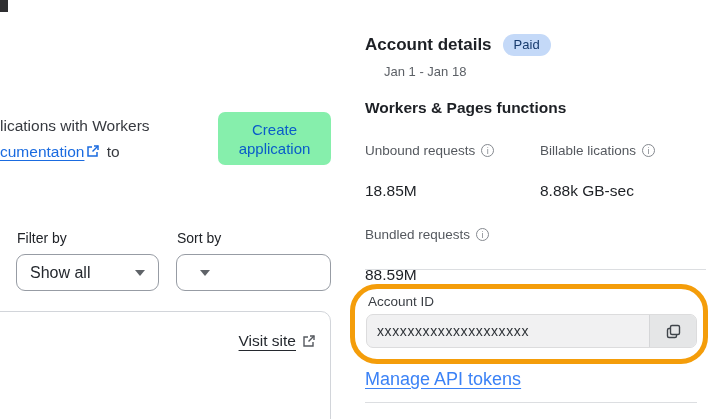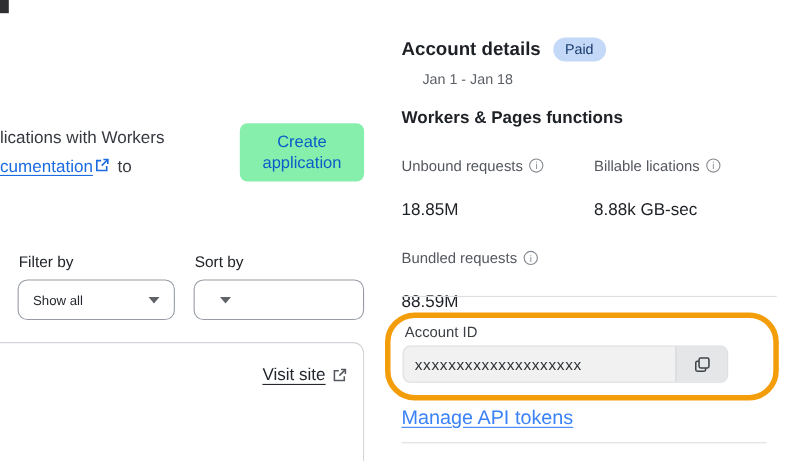--- a/index.html
+++ b/index.html
@@ -29,21 +29,21 @@
   }
 
   
   .field-label{font-size:14px;color:#202328;}
   .lbl-filter{left:17px;top:230px;}
   .lbl-sort{left:177px;top:230px;}
   .select{
     top:254px;height:37px;background:#fff;
     border:1px solid #979ca4;border-radius:9px;
     display:flex;align-items:center;justify-content:space-between;
-    padding:0 13px;font-size:12px;color:#24282e;cursor:pointer;box-sizing:border-box;
+    padding:0 13px;font-size:16px;color:#24282e;cursor:pointer;box-sizing:border-box;
   }
   .sel-filter{left:16px;width:143px;}
   .sel-sort{left:176px;width:155px;}
   .chevron{
     width:0;height:0;border-left:5px solid transparent;border-right:5px solid transparent;
     border-top:6px solid #5f6368;margin-left:10px;
   }
 
   
   .project-card{
@@ -80,21 +80,21 @@
   .div1{left:365px;top:269px;width:341px;}
   .div2{left:365px;top:402px;width:332px;}
 
   .highlight{
     left:350px;top:284px;width:358px;height:80px;
     border:5px solid #f49d0a;border-radius:27px;box-sizing:border-box;
     pointer-events:none;
   }
   .acct-id-label{left:368px;top:294px;font-size:13.5px;color:#3c4046;}
   .acct-id-row{
-    left:366px;top:314px;width:296px;height:34px;
+    left:366px;top:314px;width:331px;height:34px;
     display:flex;border:1px solid #dcdcdd;border-radius:7px;overflow:hidden;
     background:#f1f1f2;box-sizing:border-box;
   }
   .acct-id-input{
     flex:1;border:none;background:transparent;outline:none;
     font-family:inherit;font-size:14px;color:#2f3338;letter-spacing:0.6px;
     padding:0 10px;min-width:0;
   }
   .copy-btn{
     width:47px;background:#e5e6e7;border:none;border-left:1px solid #d5d6d8;

